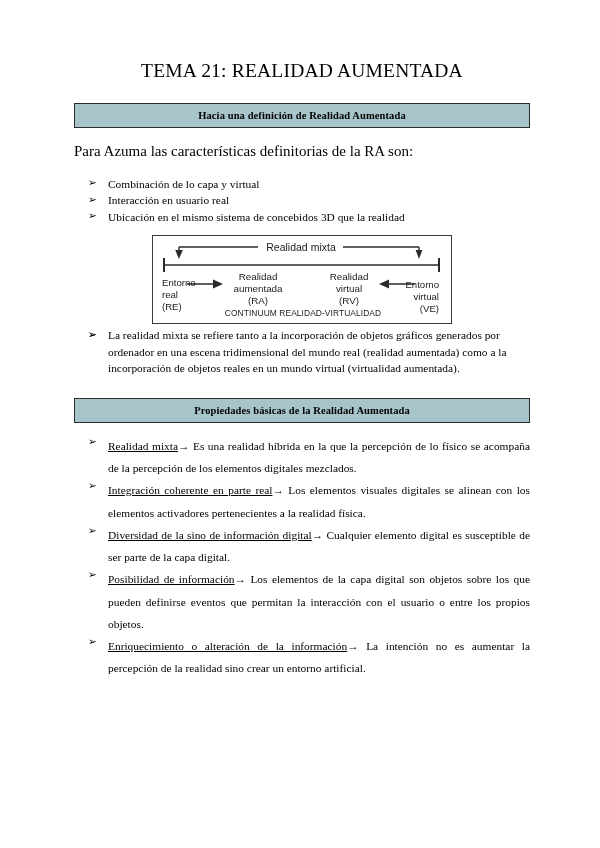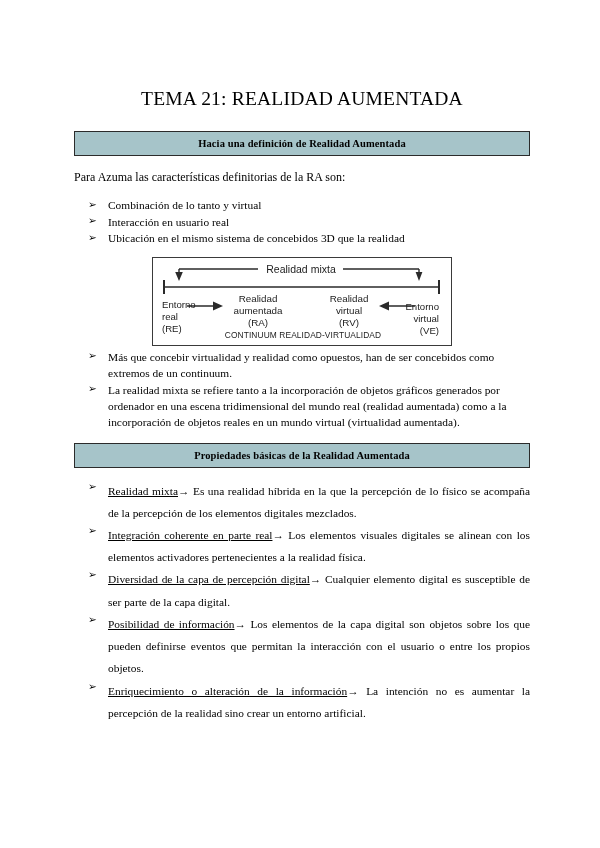--- a/index.html
+++ b/index.html
@@ -29,21 +29,21 @@
     width: 456px;
   }
 
   
   .doc-title {
     text-align: center;
     font-size: 19.5px;
     font-weight: normal;
     letter-spacing: 0.2px;
     margin: 0;
-    padding-top: 88px;
+    padding-top: 60px;
     font-family: "Liberation Serif", "DejaVu Serif", serif;
   }
 
   
   .banner {
     margin-top: 21px;
     border: 1.6px solid #2b2b2b;
     background: #a6c4c9;
     height: 25px;
     display: flex;
@@ -54,21 +54,21 @@
   .banner-label {
     font-size: 10.5px;
     font-weight: bold;
     letter-spacing: 0.1px;
     font-family: "Liberation Serif", "DejaVu Serif", serif;
     text-align: right;
   }
 
   
   .intro {
-    font-size: 12px;
+    font-size: 15px;
     margin-top: 14px;
     line-height: 1.25;
   }
 
   ul.arrow-list {
     list-style: none;
     margin: 3px 0 0 0;
     padding: 0;
   }
   ul.arrow-list > li {
@@ -138,21 +138,21 @@
 
     <div class="banner">
       <span class="banner-label">Hacia una definición de Realidad Aumentada</span>
     </div>
 
     <p class="intro">Para Azuma las características definitorias de la RA son:</p>
 
     <ul class="arrow-list simple">
       <li>
         <span class="bullet">➢</span>
-        <span>Combinación de lo tanto y virtual</span>
+        <span>Combinación de lo capa y virtual</span>
       </li>
       <li>
         <span class="bullet">➢</span>
         <span>Interacción en usuario real</span>
       </li>
       <li>
         <span class="bullet">➢</span>
         <span>Ubicación en el mismo sistema de concebidos 3D que la realidad</span>
       </li>
     </ul>
@@ -200,46 +200,45 @@
           <text x="286" y="76" text-anchor="end" font-family="'Liberation Sans','DejaVu Sans',sans-serif" font-size="9.6" fill="#1c1c1c">(VE)</text>
 
           <text x="150" y="80" text-anchor="middle" font-family="'Liberation Sans','DejaVu Sans',sans-serif" font-size="8.4" fill="#1c1c1c" letter-spacing="0.1">CONTINUUM REALIDAD-VIRTUALIDAD</text>
         </svg>
       </div>
     </div>
 
     <ul class="arrow-list">
       <li class="para-tight">
         <span class="bullet">➢</span>
-        <span>Más que concebir virtualidad y realidad como opuestos, han de ser concebidos como extremos de un continuum.</span>
       </li>
       <li class="para-tight">
         <span class="bullet">➢</span>
         <span>La realidad mixta se refiere tanto a la incorporación de objetos gráficos generados por ordenador en una escena tridimensional del mundo real (realidad aumentada) como a la incorporación de objetos reales en un mundo virtual (virtualidad aumentada).</span>
       </li>
     </ul>
 
-    <div class="banner" style="margin-top:12px;">
+    <div class="banner" style="margin-top:22px;">
       <span class="banner-label">Propiedades básicas de la Realidad Aumentada</span>
     </div>
 
     <ul class="arrow-list props">
       <li>
         <span class="bullet">➢</span>
         <span class="term">Realidad mixta</span><span>→</span>
         <span>Es una realidad híbrida en la que la percepción de lo físico se acompaña de la percepción de los elementos digitales mezclados.</span>
       </li>
       <li>
         <span class="bullet">➢</span>
         <span class="term">Integración coherente en parte real</span><span>→</span>
         <span>Los elementos visuales digitales se alinean con los elementos activadores pertenecientes a la realidad física.</span>
       </li>
       <li>
         <span class="bullet">➢</span>
-        <span class="term">Diversidad de la capa de percepción digital</span><span>→</span>
+        <span class="term">Diversidad de la sino de información digital</span><span>→</span>
         <span>Cualquier elemento digital es susceptible de ser parte de la capa digital.</span>
       </li>
       <li>
         <span class="bullet">➢</span>
         <span class="term">Posibilidad de información</span><span>→</span>
         <span>Los elementos de la capa digital son objetos sobre los que pueden definirse eventos que permitan la interacción con el usuario o entre los propios objetos.</span>
       </li>
       <li>
         <span class="bullet">➢</span>
         <span class="term">Enriquecimiento o alteración de la información</span><span>→</span>

